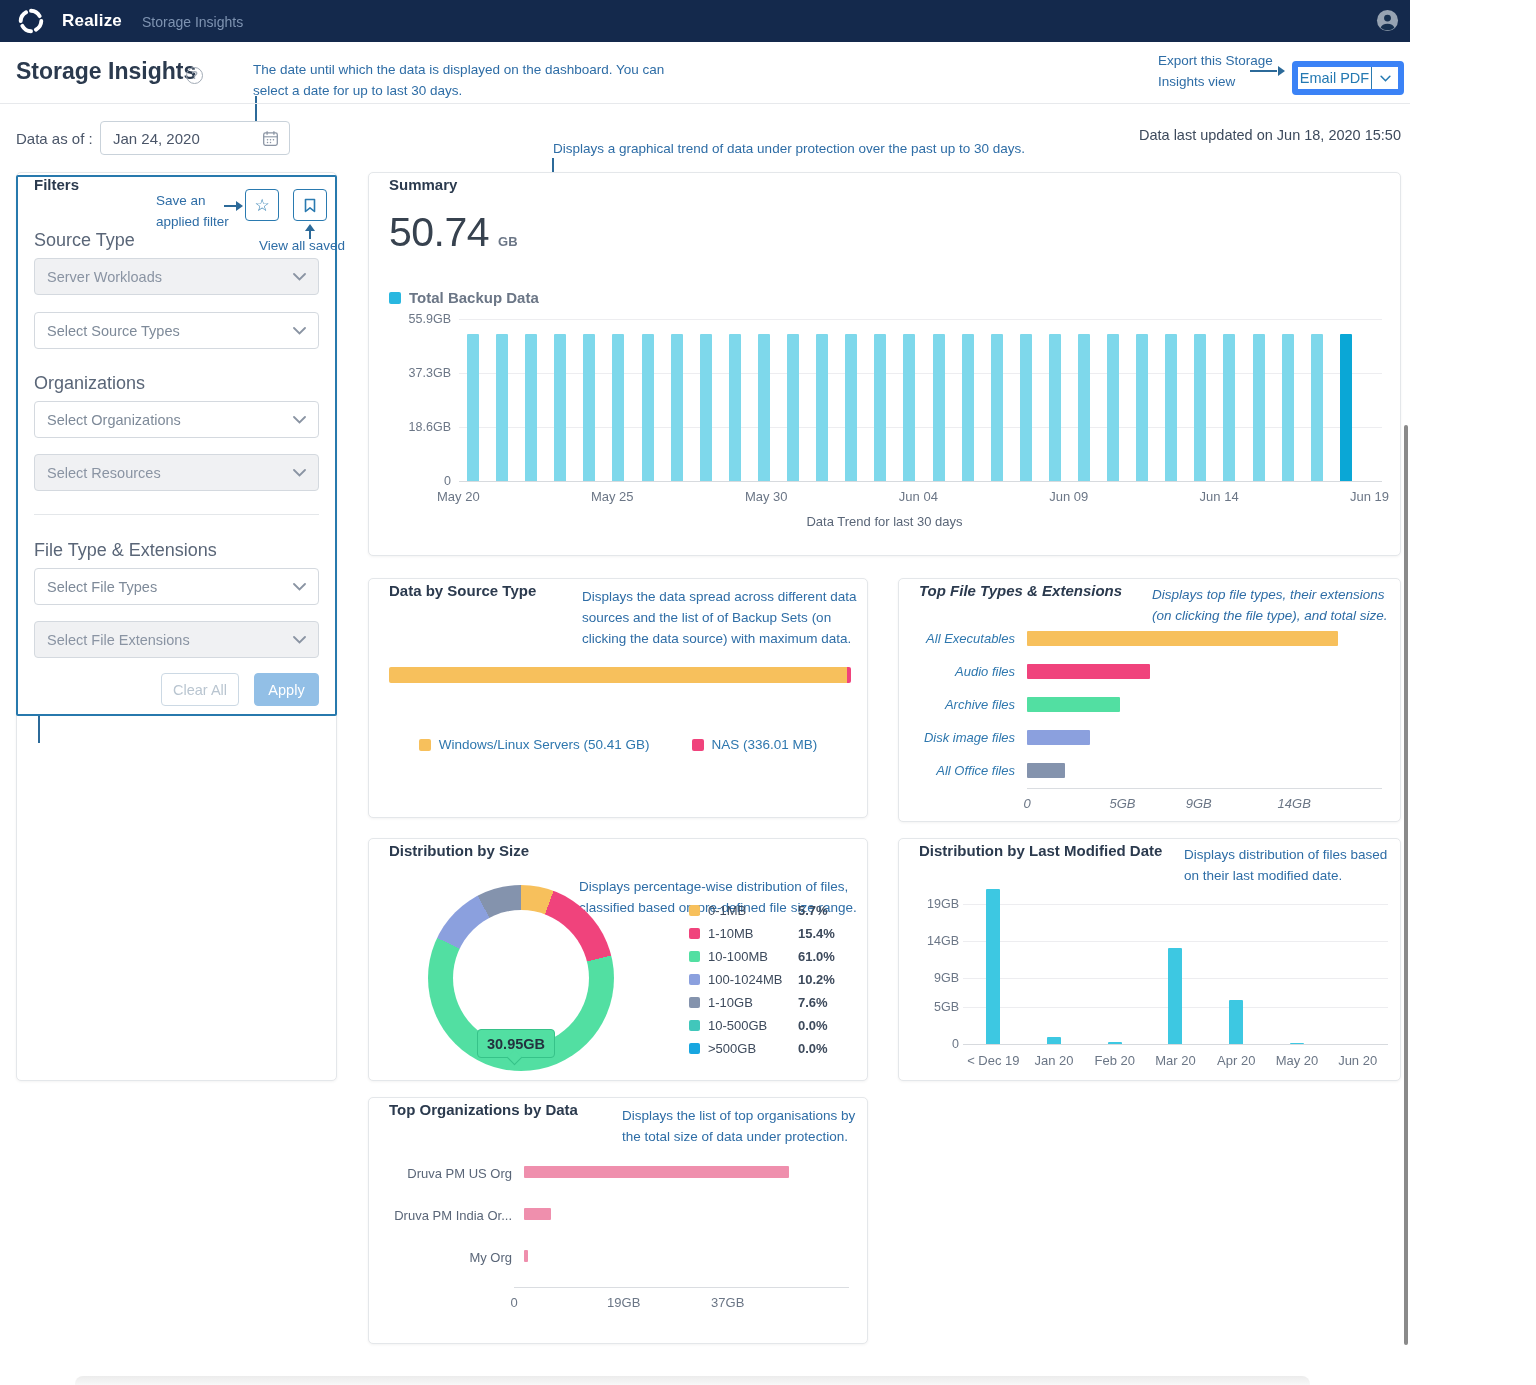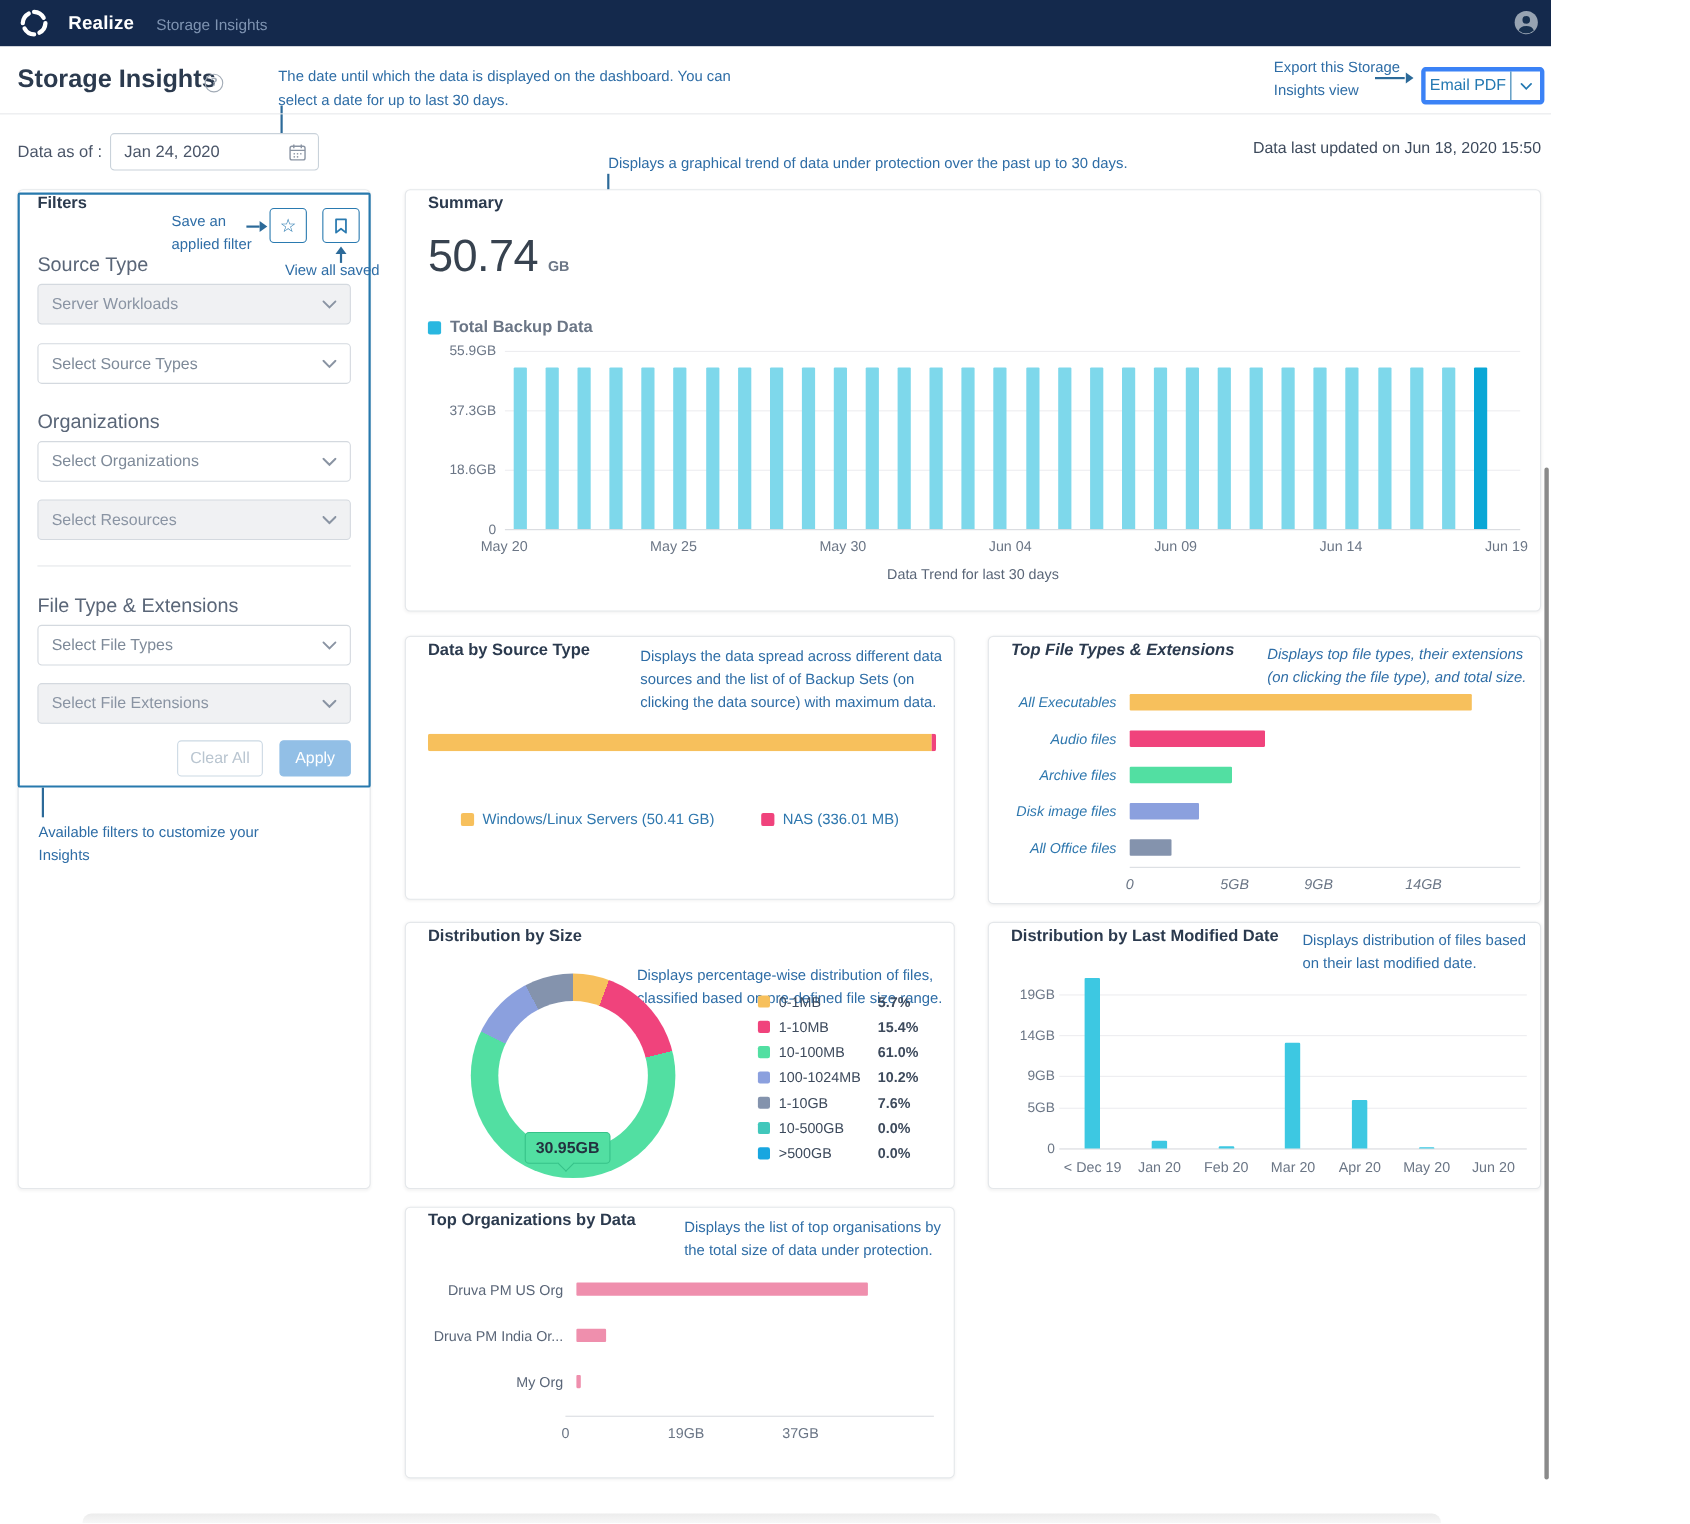--- a/index.html
+++ b/index.html
@@ -23,21 +23,21 @@
   .ann-export { position:absolute; left:1158px; top:51px; width:132px; }
   .ann-summary { position:absolute; left:553px; top:139px; width:500px; }
   .ann-available { position:absolute; left:35px; top:747px; width:215px; }
 
   .vline { position:absolute; width:2px; background:#2c6a99; }
   .hline { position:absolute; height:2px; background:#2c6a99; }
   .dot { position:absolute; width:7px; height:7px; border-radius:50%; background:#2c6a99; }
   .arr-right { position:absolute; width:0; height:0; border-top:5px solid transparent; border-bottom:5px solid transparent; border-left:7px solid #2c6a99; }
   .arr-up { position:absolute; width:0; height:0; border-left:5px solid transparent; border-right:5px solid transparent; border-bottom:7px solid #2c6a99; }
 
-  .email-btn { position:absolute; left:1292px; top:61px; width:112px; height:34px; border:4px solid #3b82f6; border-radius:4px; display:flex; background:#fff; cursor:pointer; }
+  .email-btn { position:absolute; left:1292px; top:61px; width:112px; height:34px; border:6px solid #3b82f6; border-radius:4px; display:flex; background:#fff; cursor:pointer; }
   .email-main { flex:1; display:flex; align-items:center; justify-content:center; color:#2479b2; font-size:14.5px; }
   .email-caret { width:27px; border-left:1px solid #2a7ab0; display:flex; align-items:center; justify-content:center; }
 
   .dataasof-label { position:absolute; left:16px; top:130px; font-size:15px; color:#4a5568; }
   .date-input { position:absolute; left:100px; top:121px; width:190px; height:34px; border:1px solid #c9d2da; border-radius:4px; background:#fff; display:flex; align-items:center; justify-content:space-between; padding:0 10px 0 12px; font-size:15px; color:#4a5568; cursor:pointer; }
   .last-updated { position:absolute; left:950px; top:127px; width:451px; text-align:right; font-size:14.5px; color:#3d4a5c; }
 
   
   .card { position:absolute; background:#fff; border:1px solid #e4e7ea; border-radius:5px; box-shadow:0 1px 3px rgba(0,0,0,.05); }
   .card-title { position:absolute; left:20px; top:3px; font-size:15px; font-weight:bold; color:#2b3a4e; }
@@ -66,21 +66,21 @@
   .gridline.baseline { background:#d7dade; }
   .ylabels { position:absolute; }
   .ytick { position:absolute; right:0; transform:translateY(-50%); font-size:12.5px; color:#6b7686; white-space:nowrap; }
   .sum-bars { position:absolute; left:8px; right:30px; top:0; bottom:0; display:flex; align-items:flex-end; justify-content:space-between; }
   .sbar { width:12px; border-radius:1px 1px 0 0; }
   .sum-xlabels { position:absolute; display:flex; justify-content:space-between; font-size:13px; color:#6b7686; }
   .chart-caption { position:absolute; width:100%; text-align:center; font-size:13px; color:#5a6678; }
 
   
   .hrows { position:absolute; left:20px; right:20px; }
-  .hrow { display:flex; align-items:center; }
+  .hrow { display:flex; }
   .hlabel { text-align:right; padding-right:12px; font-size:13px; color:#5a6678; white-space:nowrap; }
   .hlabel.blue { color:#2e77ae; cursor:pointer; }
   .htrack { flex:1; position:relative; height:100%; }
   .hbar { position:absolute; left:0; top:0; bottom:0; border-radius:1px; }
   .haxis { position:absolute; height:1px; background:#dadde1; }
   .haxislabels { position:absolute; height:16px; }
   .axtick { position:absolute; transform:translateX(-50%); font-size:13px; color:#6b7686; }
 
   
   .st-bar { position:absolute; left:20px; top:88px; width:462px; height:16px; display:flex; border-radius:2px; overflow:hidden; }
@@ -239,21 +239,20 @@
       <svg width="13" height="8" viewBox="0 0 13 8">
           <path d="M1 1 L6.5 6.5 L12 1" stroke="#8a94a3" stroke-width="1.8" fill="none" stroke-linecap="round"></path>
         </svg>
     </div>
 
     <div class="btn btn-clear">Clear All</div>
     <div class="btn btn-apply">Apply</div>
   </div>
 
   <div class="vline" style="left:38px; top:716px; height:27px;"></div>
-  <div class="ann-available annotation">Available filters to customize your Insights</div>
 
   <div class="card" style="left:368px; top:172px; width:1033px; height:384px;">
     <div class="card-title">Summary</div>
     <div class="big-number">
       <span class="num">50.74</span>
       <span class="unit">GB</span>
     </div>
     <div class="sum-legend">
       <span class="swatch" style="background:#29b7e0;"></span>
       <span>Total Backup Data</span>

